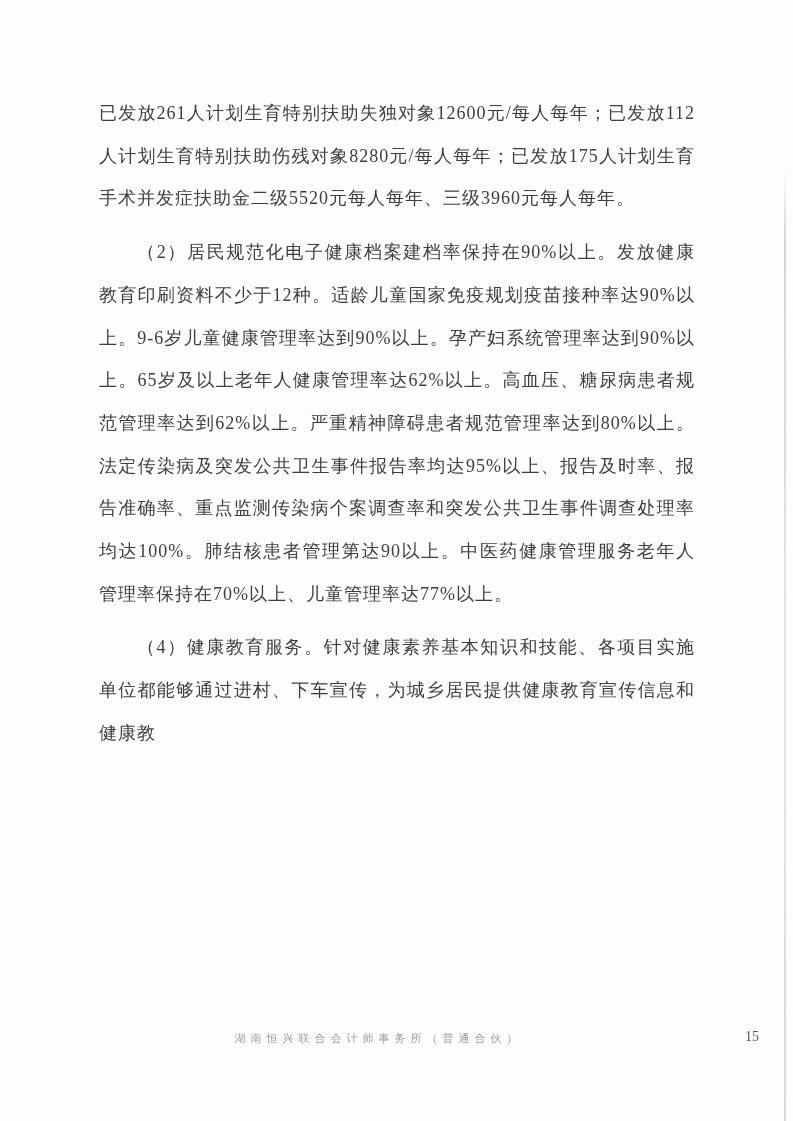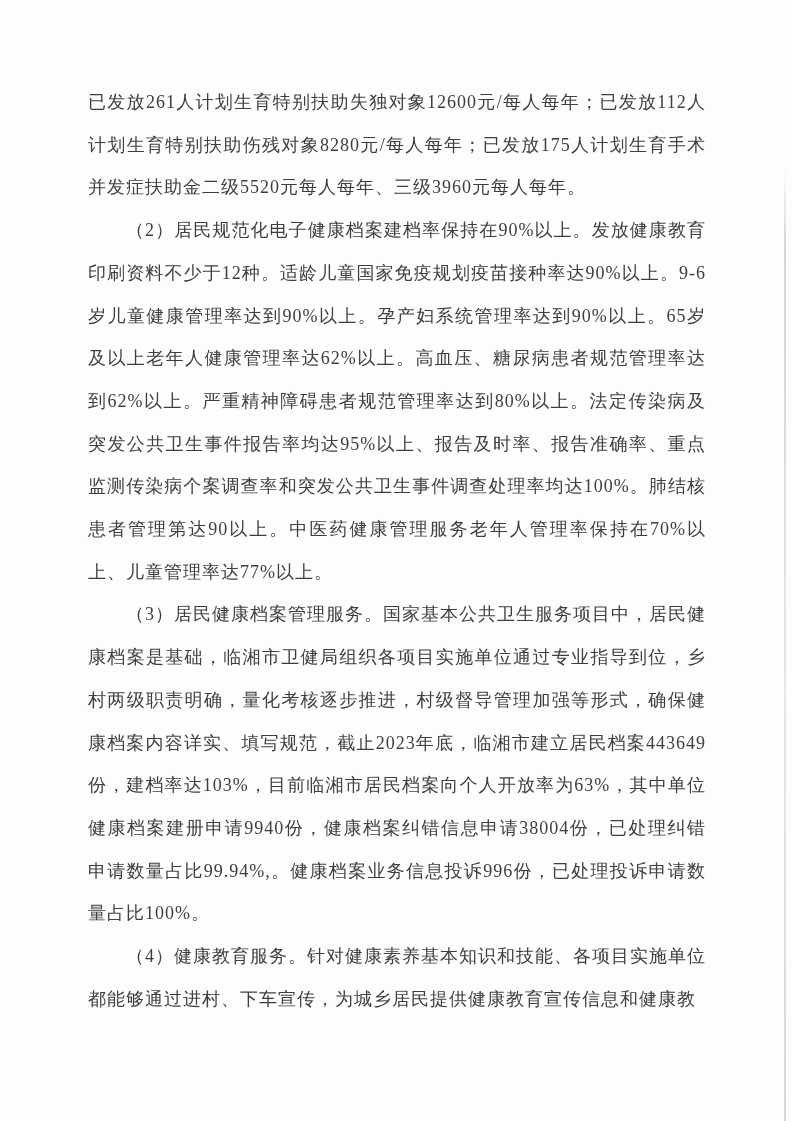--- a/index.html
+++ b/index.html
@@ -22,21 +22,21 @@
     top: 81px;
     width: 618px;
     font-size: 18px;
     line-height: 42.7px;
     letter-spacing: 1px;
     color: #3e3e3e;
     text-align: justify;
     text-justify: inter-character;
   }
   .doc-body p {
-    margin: 0;
+    margin: 11px;
     padding: 0;
     text-indent: 38px;
   }
   .doc-body p.continuation {
     text-indent: 0;
   }
   .doc-footer {
     position: absolute;
     top: 1031px;
     left: 0;
@@ -77,20 +77,23 @@
   }
 </style>
 </head>
 <body>
 
 <div class="doc-page">
 
   <main class="doc-body">
     <p class="continuation">已发放261人计划生育特别扶助失独对象12600元/每人每年；已发放112人计划生育特别扶助伤残对象8280元/每人每年；已发放175人计划生育手术并发症扶助金二级5520元每人每年、三级3960元每人每年。</p>
     <p>（2）居民规范化电子健康档案建档率保持在90%以上。发放健康教育印刷资料不少于12种。适龄儿童国家免疫规划疫苗接种率达90%以上。9-6岁儿童健康管理率达到90%以上。孕产妇系统管理率达到90%以上。65岁及以上老年人健康管理率达62%以上。高血压、糖尿病患者规范管理率达到62%以上。严重精神障碍患者规范管理率达到80%以上。法定传染病及突发公共卫生事件报告率均达95%以上、报告及时率、报告准确率、重点监测传染病个案调查率和突发公共卫生事件调查处理率均达100%。肺结核患者管理第达90以上。中医药健康管理服务老年人管理率保持在70%以上、儿童管理率达77%以上。</p>
-    <p>（3）居民健康档案管理服务。国家基本公共卫生服务项目中，居民健康档案是基础，临湘市卫健局组织各项目实施单位通过专业指导到位，乡村两级职责明确，量化考核逐步推进，村级督导管理加强等形式，确保健康档案内容详实、填写规范，截止2023年底，临湘市建立居民档案443649份，建档率达103%，目前临湘市居民档案向个人开放率为63%，其中单位健康档案建册申请9940份，健康档案纠错信息申请38004份，已处理纠错申请数量占比99.94%,。健康档案业务信息投诉996份，已处理投诉申请数量占比100%。</p>
     <p>（4）健康教育服务。针对健康素养基本知识和技能、各项目实施单位都能够通过进村、下车宣传，为城乡居民提供健康教育宣传信息和健康教</p>
   </main>
 
+  <footer class="doc-footer">
+    <span class="footer-company">湖南恒兴联合会计师事务所（普通合伙）</span>
+    <span class="page-number">15</span>
+  </footer>
 
   <div class="scan-edge"></div>
 
 </div>
 
 </body></html>

